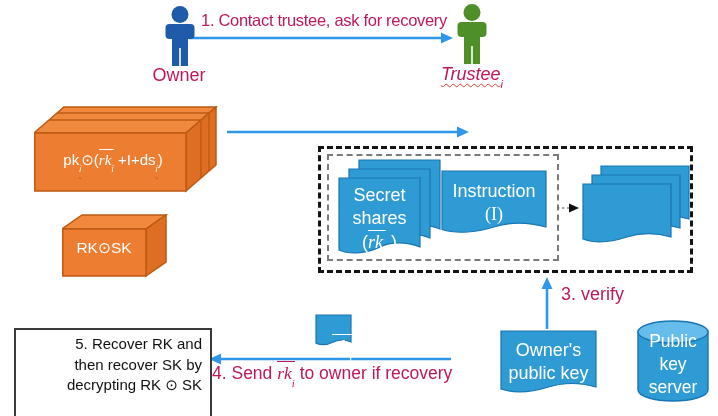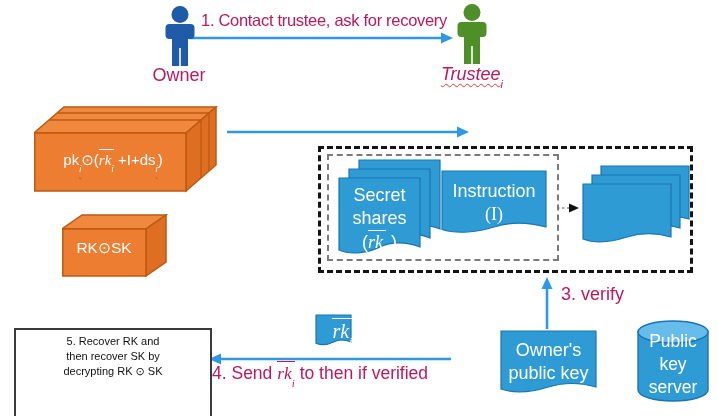--- a/index.html
+++ b/index.html
@@ -132,25 +132,25 @@
   <div class="lbl center" style="left:143px;top:65px;width:72px">Owner</div>
 
   <div class="lbl center" style="left:430px;top:64px;width:84px"><span class="sp"><span>Trustee</span><sub>i</sub></span></div>
 
   <div class="lbl center nowrap" style="left:194px;top:11px;width:260px;font-size:16.5px;letter-spacing:-0.3px">1. Contact trustee, ask for recovery</div>
 
 
   <div class="lbl nowrap" style="left:561px;top:284px">3. verify</div>
 
   <div class="lbl nowrap" style="left:212px;top:363px;font-size:17.5px">
-    <span>4. Send </span><span class="ovl"><span class="mvar">rk</span><sub class="mvar">i</sub></span><span> to then if verified</span>
+    <span>4. Send </span><span class="ovl"><span class="mvar">rk</span><sub class="mvar">i</sub></span><span> to owner if recovery</span>
   </div>
 
   <div class="abs step5box" style="left:14px;top:328px;width:178px;height:78px;padding:4px 8px">
-    <div class="center" style="font-size:11px;line-height:1.38;text-align:center">
+    <div class="center" style="font-size:15px;line-height:1.38;text-align:right">
       <div>5. Recover RK and</div>
       <div>then recover SK by</div>
       <div>decrypting RK ⊙ SK</div>
     </div>
   </div>
 
   <div class="lbl center white nowrap" style="left:38px;top:151px;width:150px;font-size:15px">
     <span>pk</span><sub class="sp">i</sub><span>⊙(</span><span class="ovl"><span class="mvar">rk</span><sub class="mvar">i</sub></span><span> +I+ds</span><sub class="sp">i</sub><span>)</span>
   </div>
 
@@ -160,21 +160,21 @@
   </div>
 
   <div class="lbl center white" style="left:62px;top:239px;width:84px;font-size:15.5px">RK⊙SK</div>
 
   <div class="lbl center white" style="left:443px;top:180px;width:102px;line-height:1.3">
     <div>Instruction</div>
     <div class="mvar" style="font-style:normal">(I)</div>
   </div>
 
 
-  <div class="lbl center white" style="left:316px;top:319px;width:53px;font-size:20px">
+  <div class="lbl center white" style="left:316px;top:335px;width:53px;font-size:20px">
     <span class="ovl"><span class="mvar">rk</span><sub class="mvar">i</sub></span>
   </div>
 
   <div class="lbl center white" style="left:502px;top:339px;width:93px;line-height:1.28">Owner's public key</div>
 
   <div class="lbl center white" style="left:640px;top:330px;width:66px;font-size:17.5px;line-height:1.3">Public key server</div>
 
 </div>
 
 </body></html>

